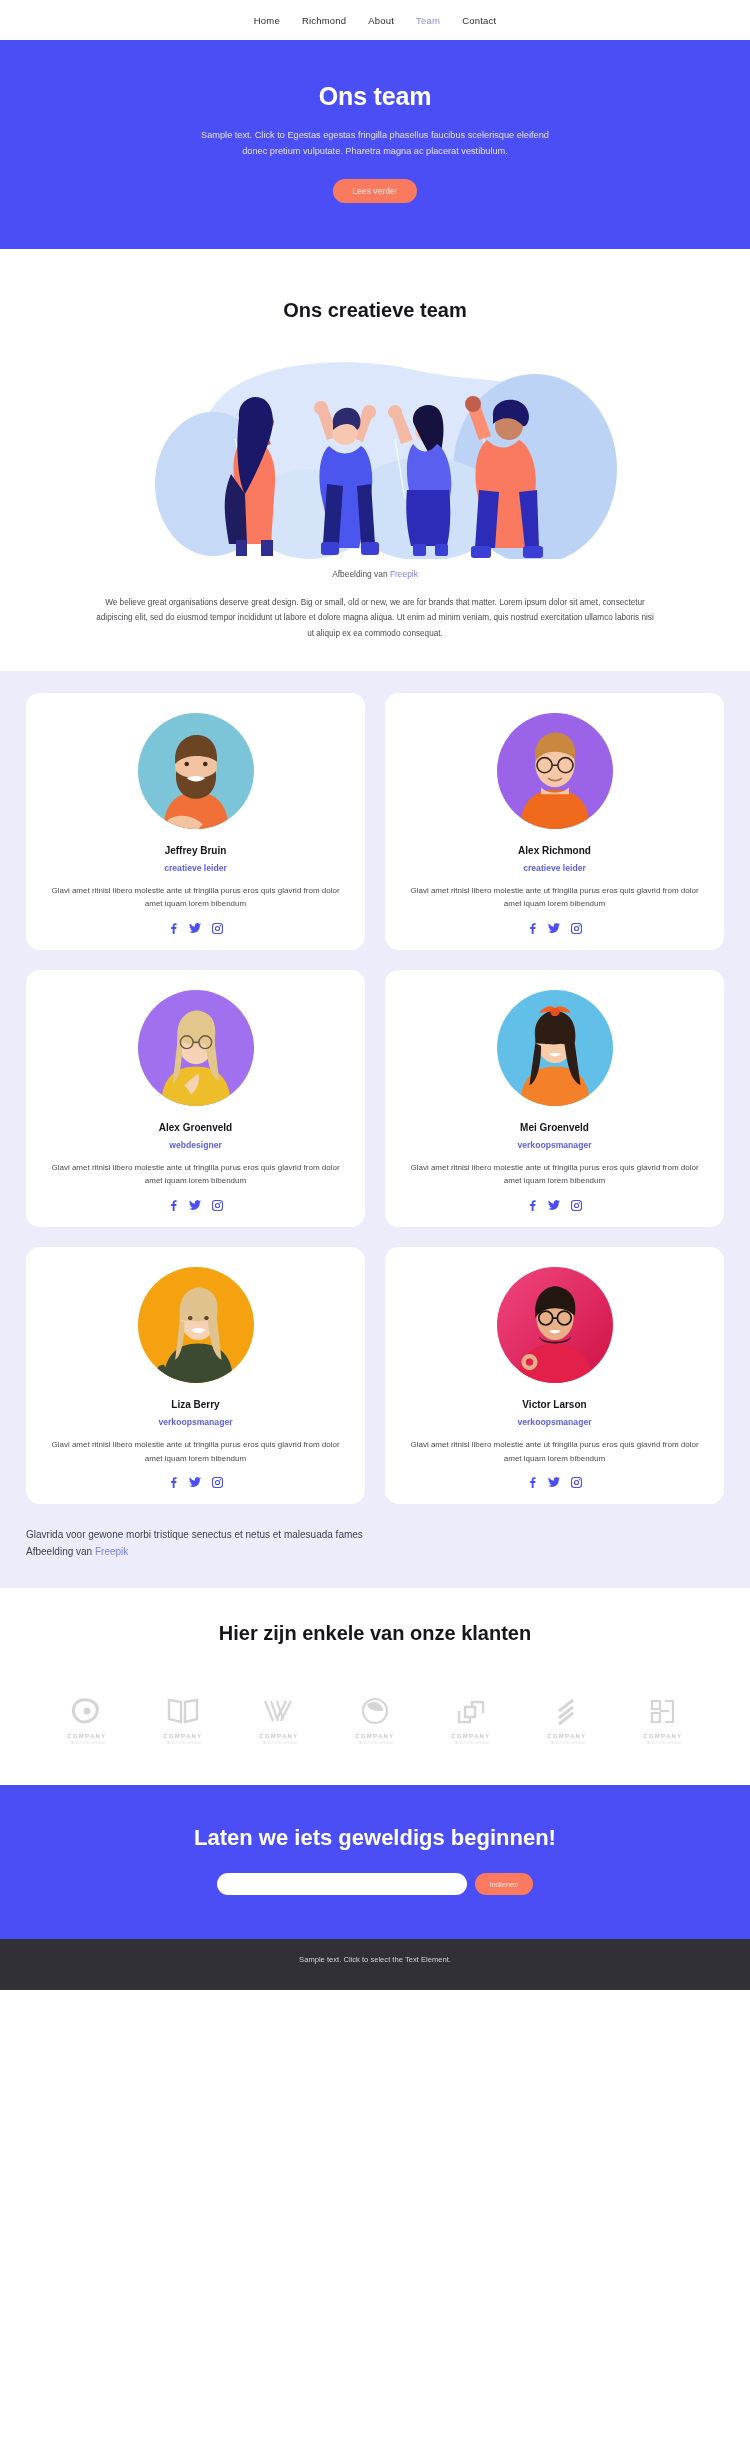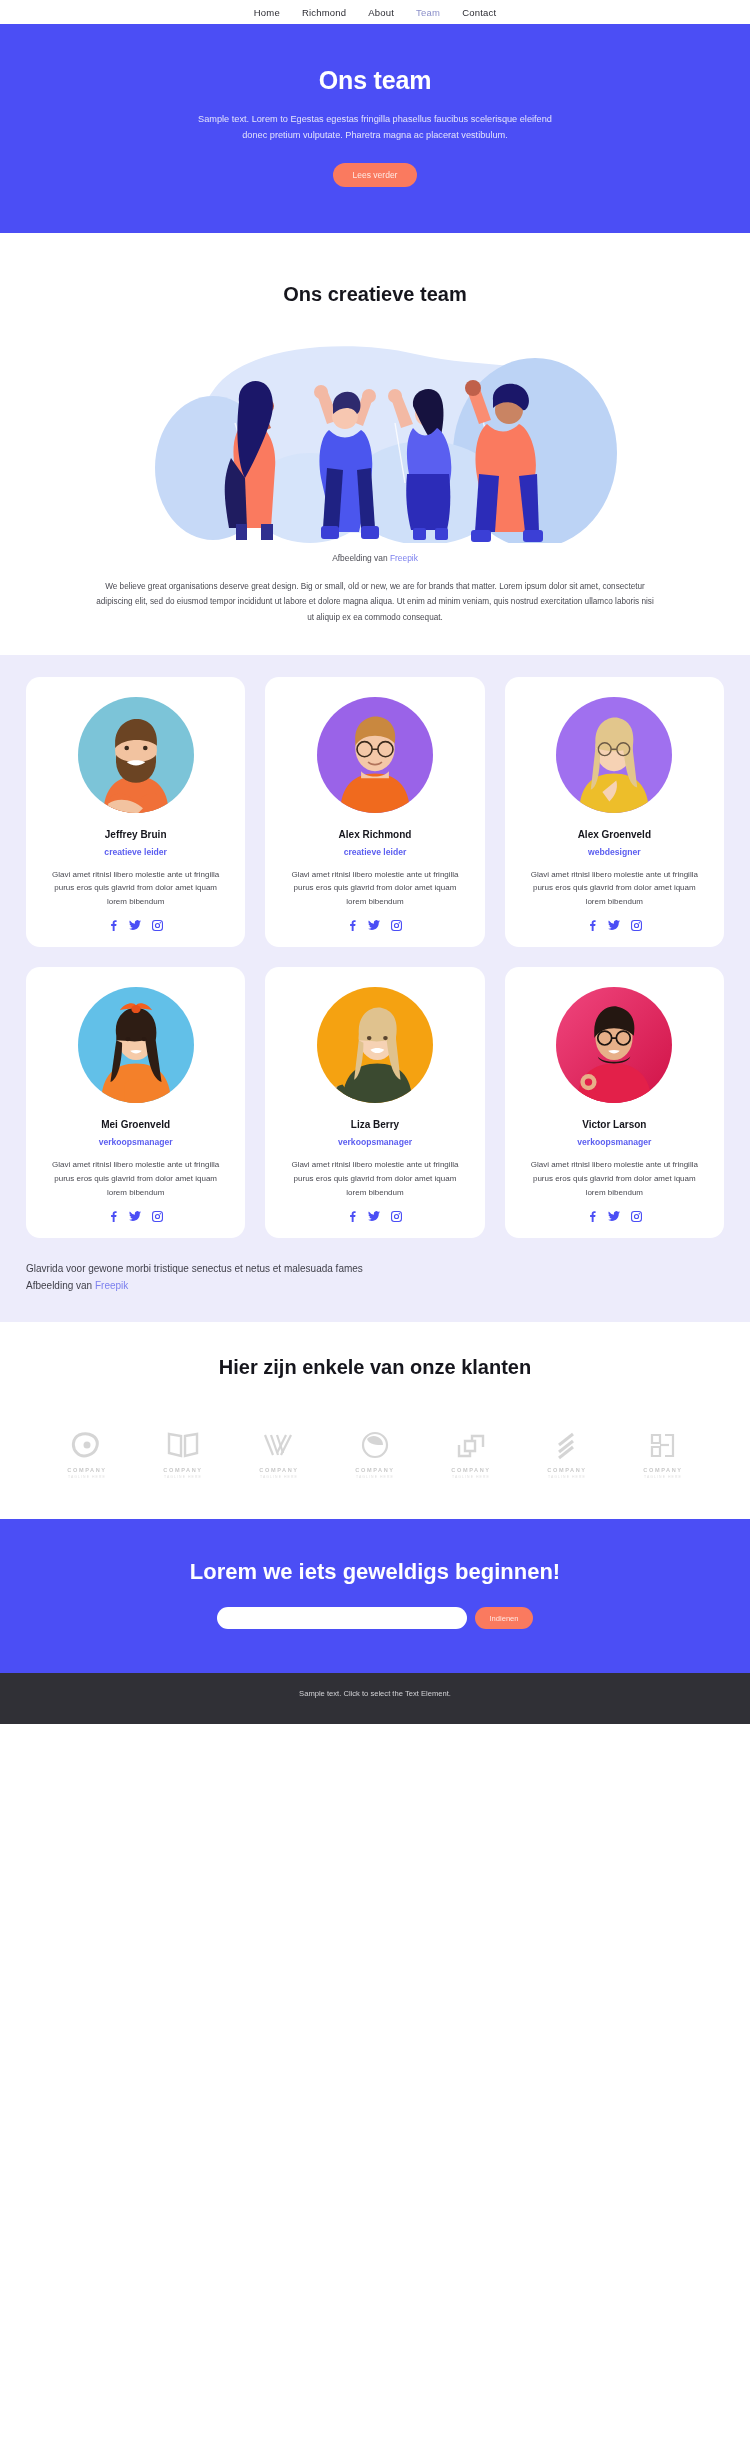--- a/index.html
+++ b/index.html
@@ -7,21 +7,21 @@
   html, body { width: 750px; }
   body {
     font-family: "Liberation Sans", sans-serif;
     background: #ffffff;
     color: #333;
     -webkit-font-smoothing: antialiased;
   }
 
   
   .navbar {
-    height: 24px;
+    height: 40px;
     background: #ffffff;
     display: flex;
     align-items: center;
     justify-content: center;
     gap: 22px;
   }
   .nav-link {
     font-size: 9.5px;
     color: #2c2c33;
     text-decoration: none;
@@ -94,21 +94,21 @@
     text-align: center;
   }
 
   
   .team-section {
     background: #edecfb;
     padding: 22px 26px 4px;
   }
   .team-grid {
     display: grid;
-    grid-template-columns: 1fr 1fr 1fr;
+    grid-template-columns: 1fr 1fr;
     gap: 20px 20px;
   }
   .card {
     background: #fff;
     border-radius: 14px;
     padding: 20px 18px 16px;
     text-align: center;
   }
   .avatar {
     width: 116px;
@@ -251,21 +251,21 @@
 <nav class="navbar">
   <a class="nav-link" href="#">Home</a>
   <a class="nav-link" href="#">Richmond</a>
   <a class="nav-link" href="#">About</a>
   <a class="nav-link active" href="#">Team</a>
   <a class="nav-link" href="#">Contact</a>
 </nav>
 
 <section class="hero">
   <h1>Ons team</h1>
-  <p>Sample text. Lorem to Egestas egestas fringilla phasellus faucibus scelerisque eleifend donec pretium vulputate. Pharetra magna ac placerat vestibulum.</p>
+  <p>Sample text. Click to Egestas egestas fringilla phasellus faucibus scelerisque eleifend donec pretium vulputate. Pharetra magna ac placerat vestibulum.</p>
   <button class="btn-coral">Lees verder</button>
 </section>
 
 <section class="creative">
   <h2>Ons creatieve team</h2>
 
   <div class="illus-wrap">
     <svg class="illus" viewBox="0 0 560 215" xmlns="http://www.w3.org/2000/svg">
 
       <path d="M120 60 C150 18 250 10 320 26 C390 42 445 30 475 60 C505 90 500 150 470 180 C420 212 140 214 100 180 C62 148 92 100 120 60 Z" fill="#dde7fb"></path>
@@ -651,21 +651,21 @@
         <line x1="15" y1="14" x2="24" y2="14" stroke="#b3b3b3" stroke-width="2.2"></line>
       </svg>
       <div class="logo-name">COMPANY</div>
       <div class="logo-tag">TAGLINE HERE</div>
     </div>
 
   </div>
 </section>
 
 <section class="cta">
-  <h2>Lorem we iets geweldigs beginnen!</h2>
+  <h2>Laten we iets geweldigs beginnen!</h2>
   <form class="cta-form">
     <input class="cta-input" type="text" placeholder="" style="">
     <button class="cta-submit" type="submit">Indienen</button>
   </form>
 </section>
 
 <footer class="footer">
   <p>Sample text. Click to select the Text Element.</p>
 </footer>
 

